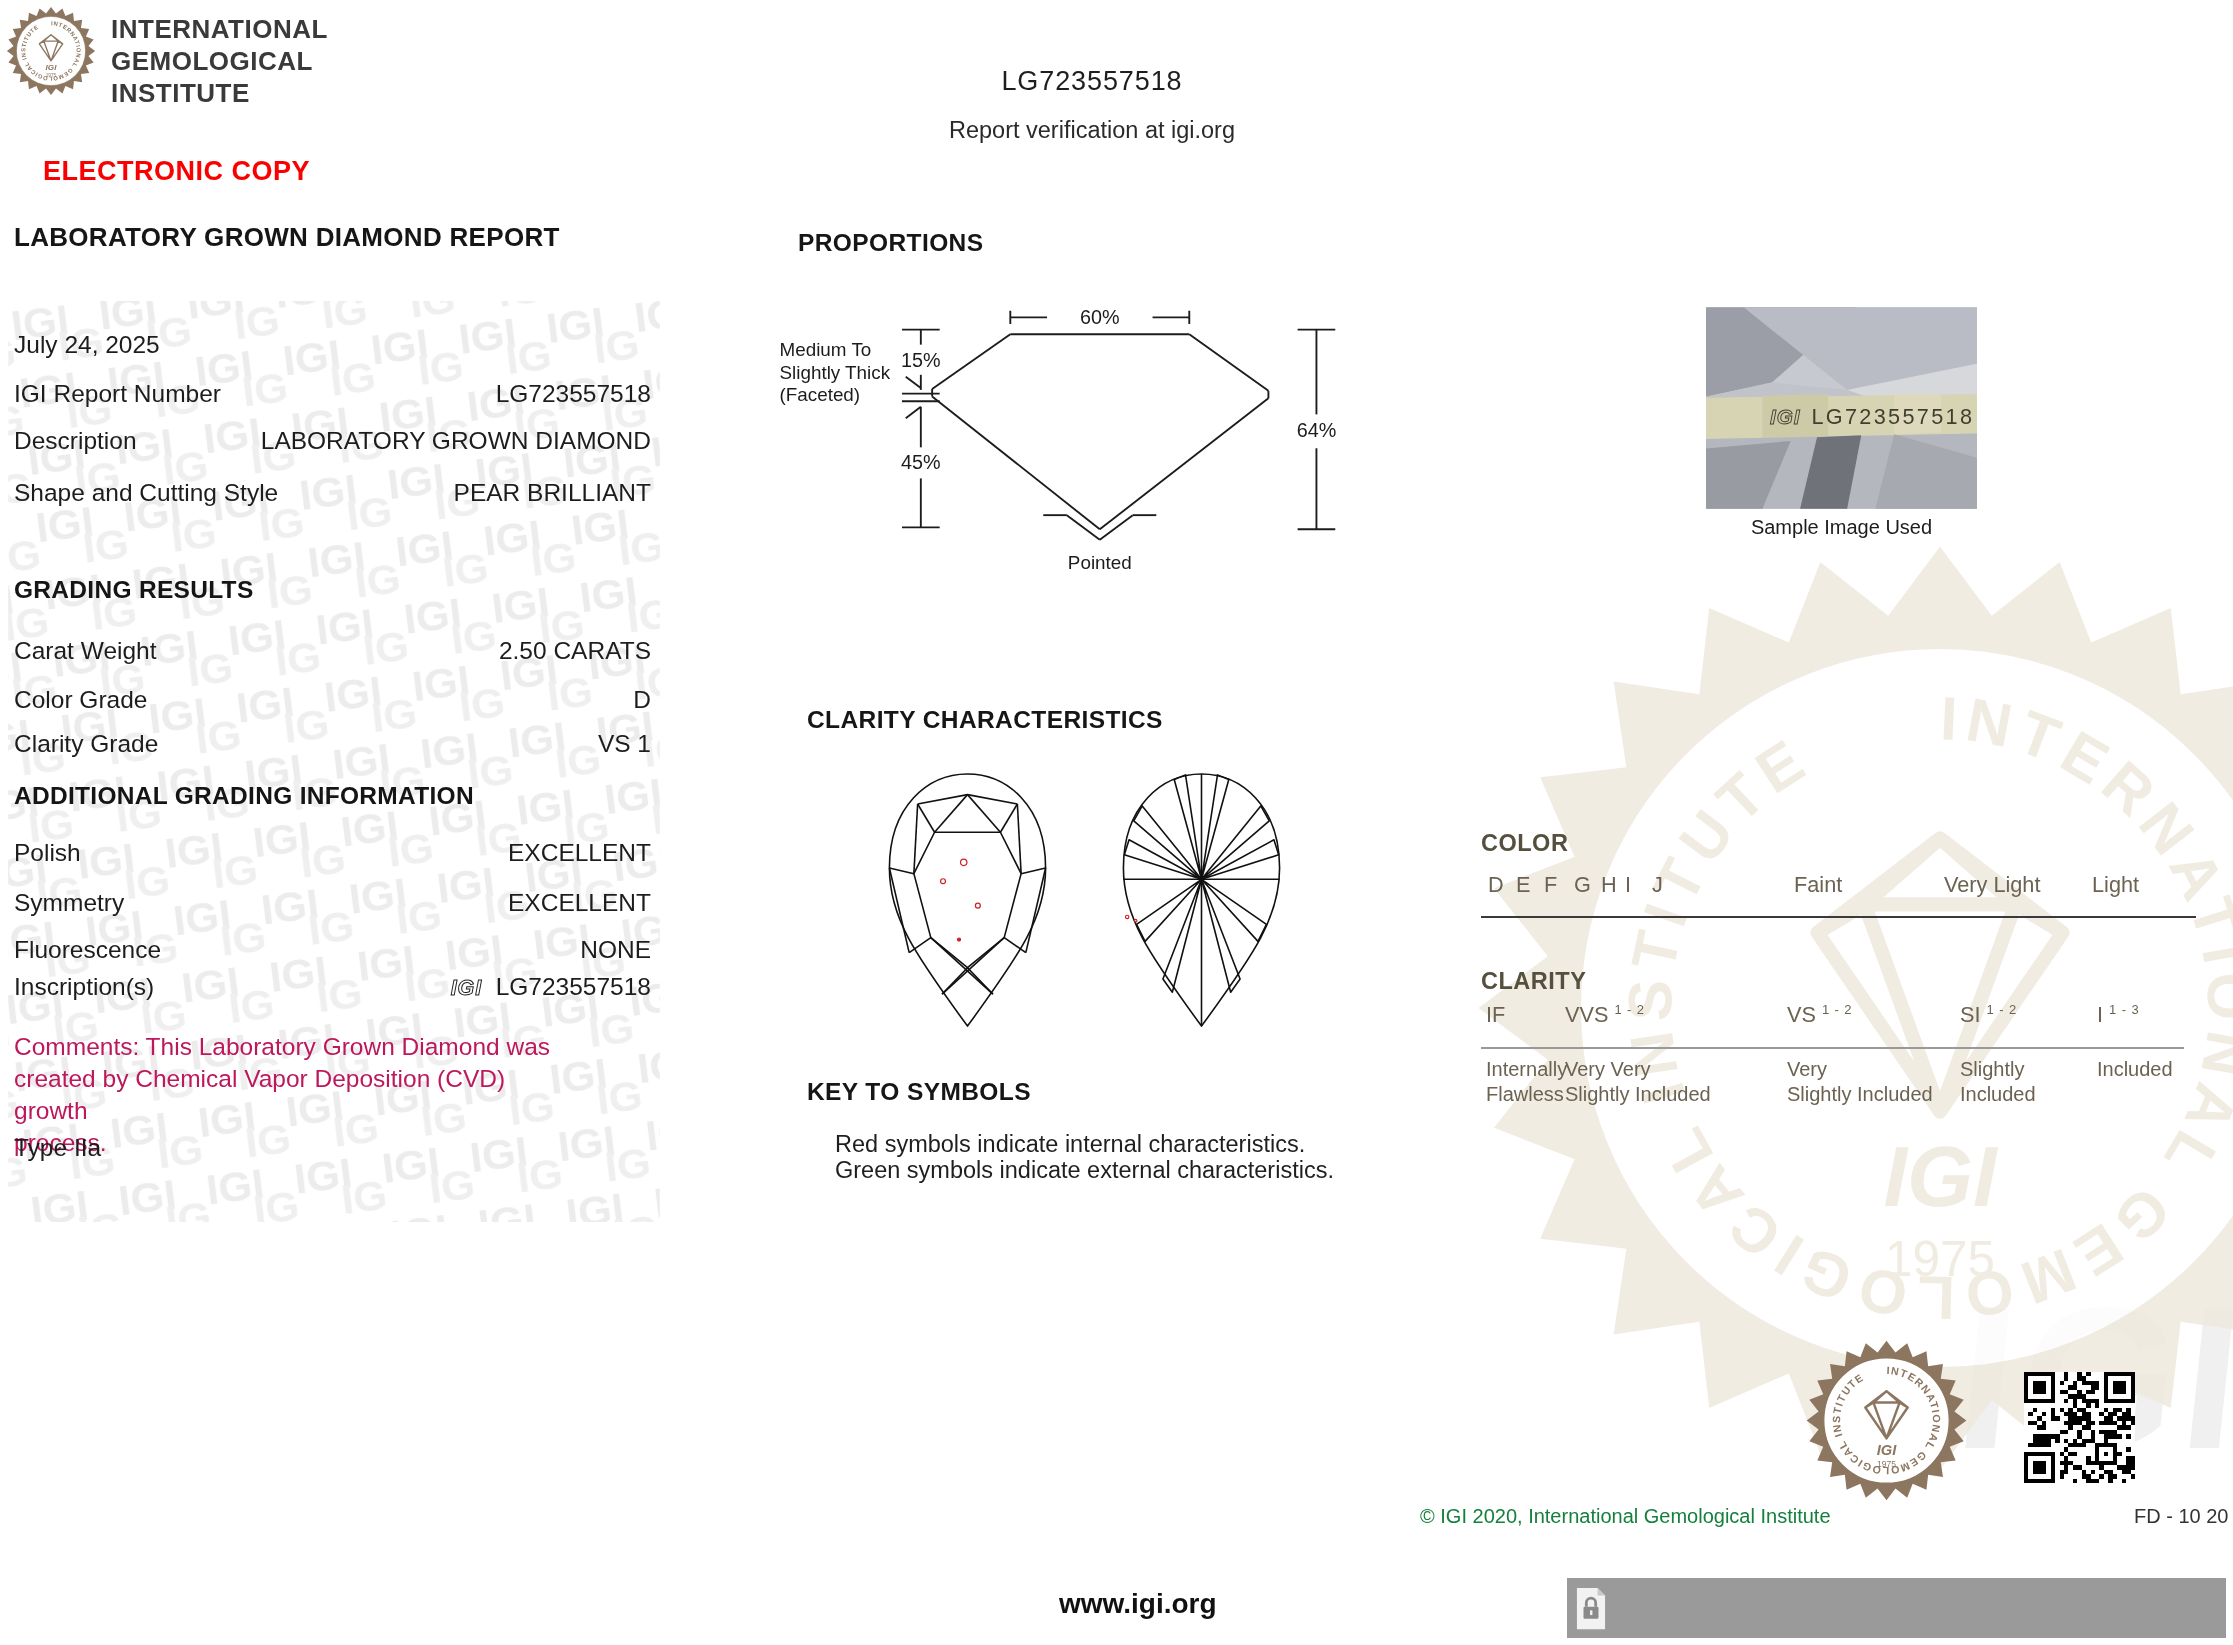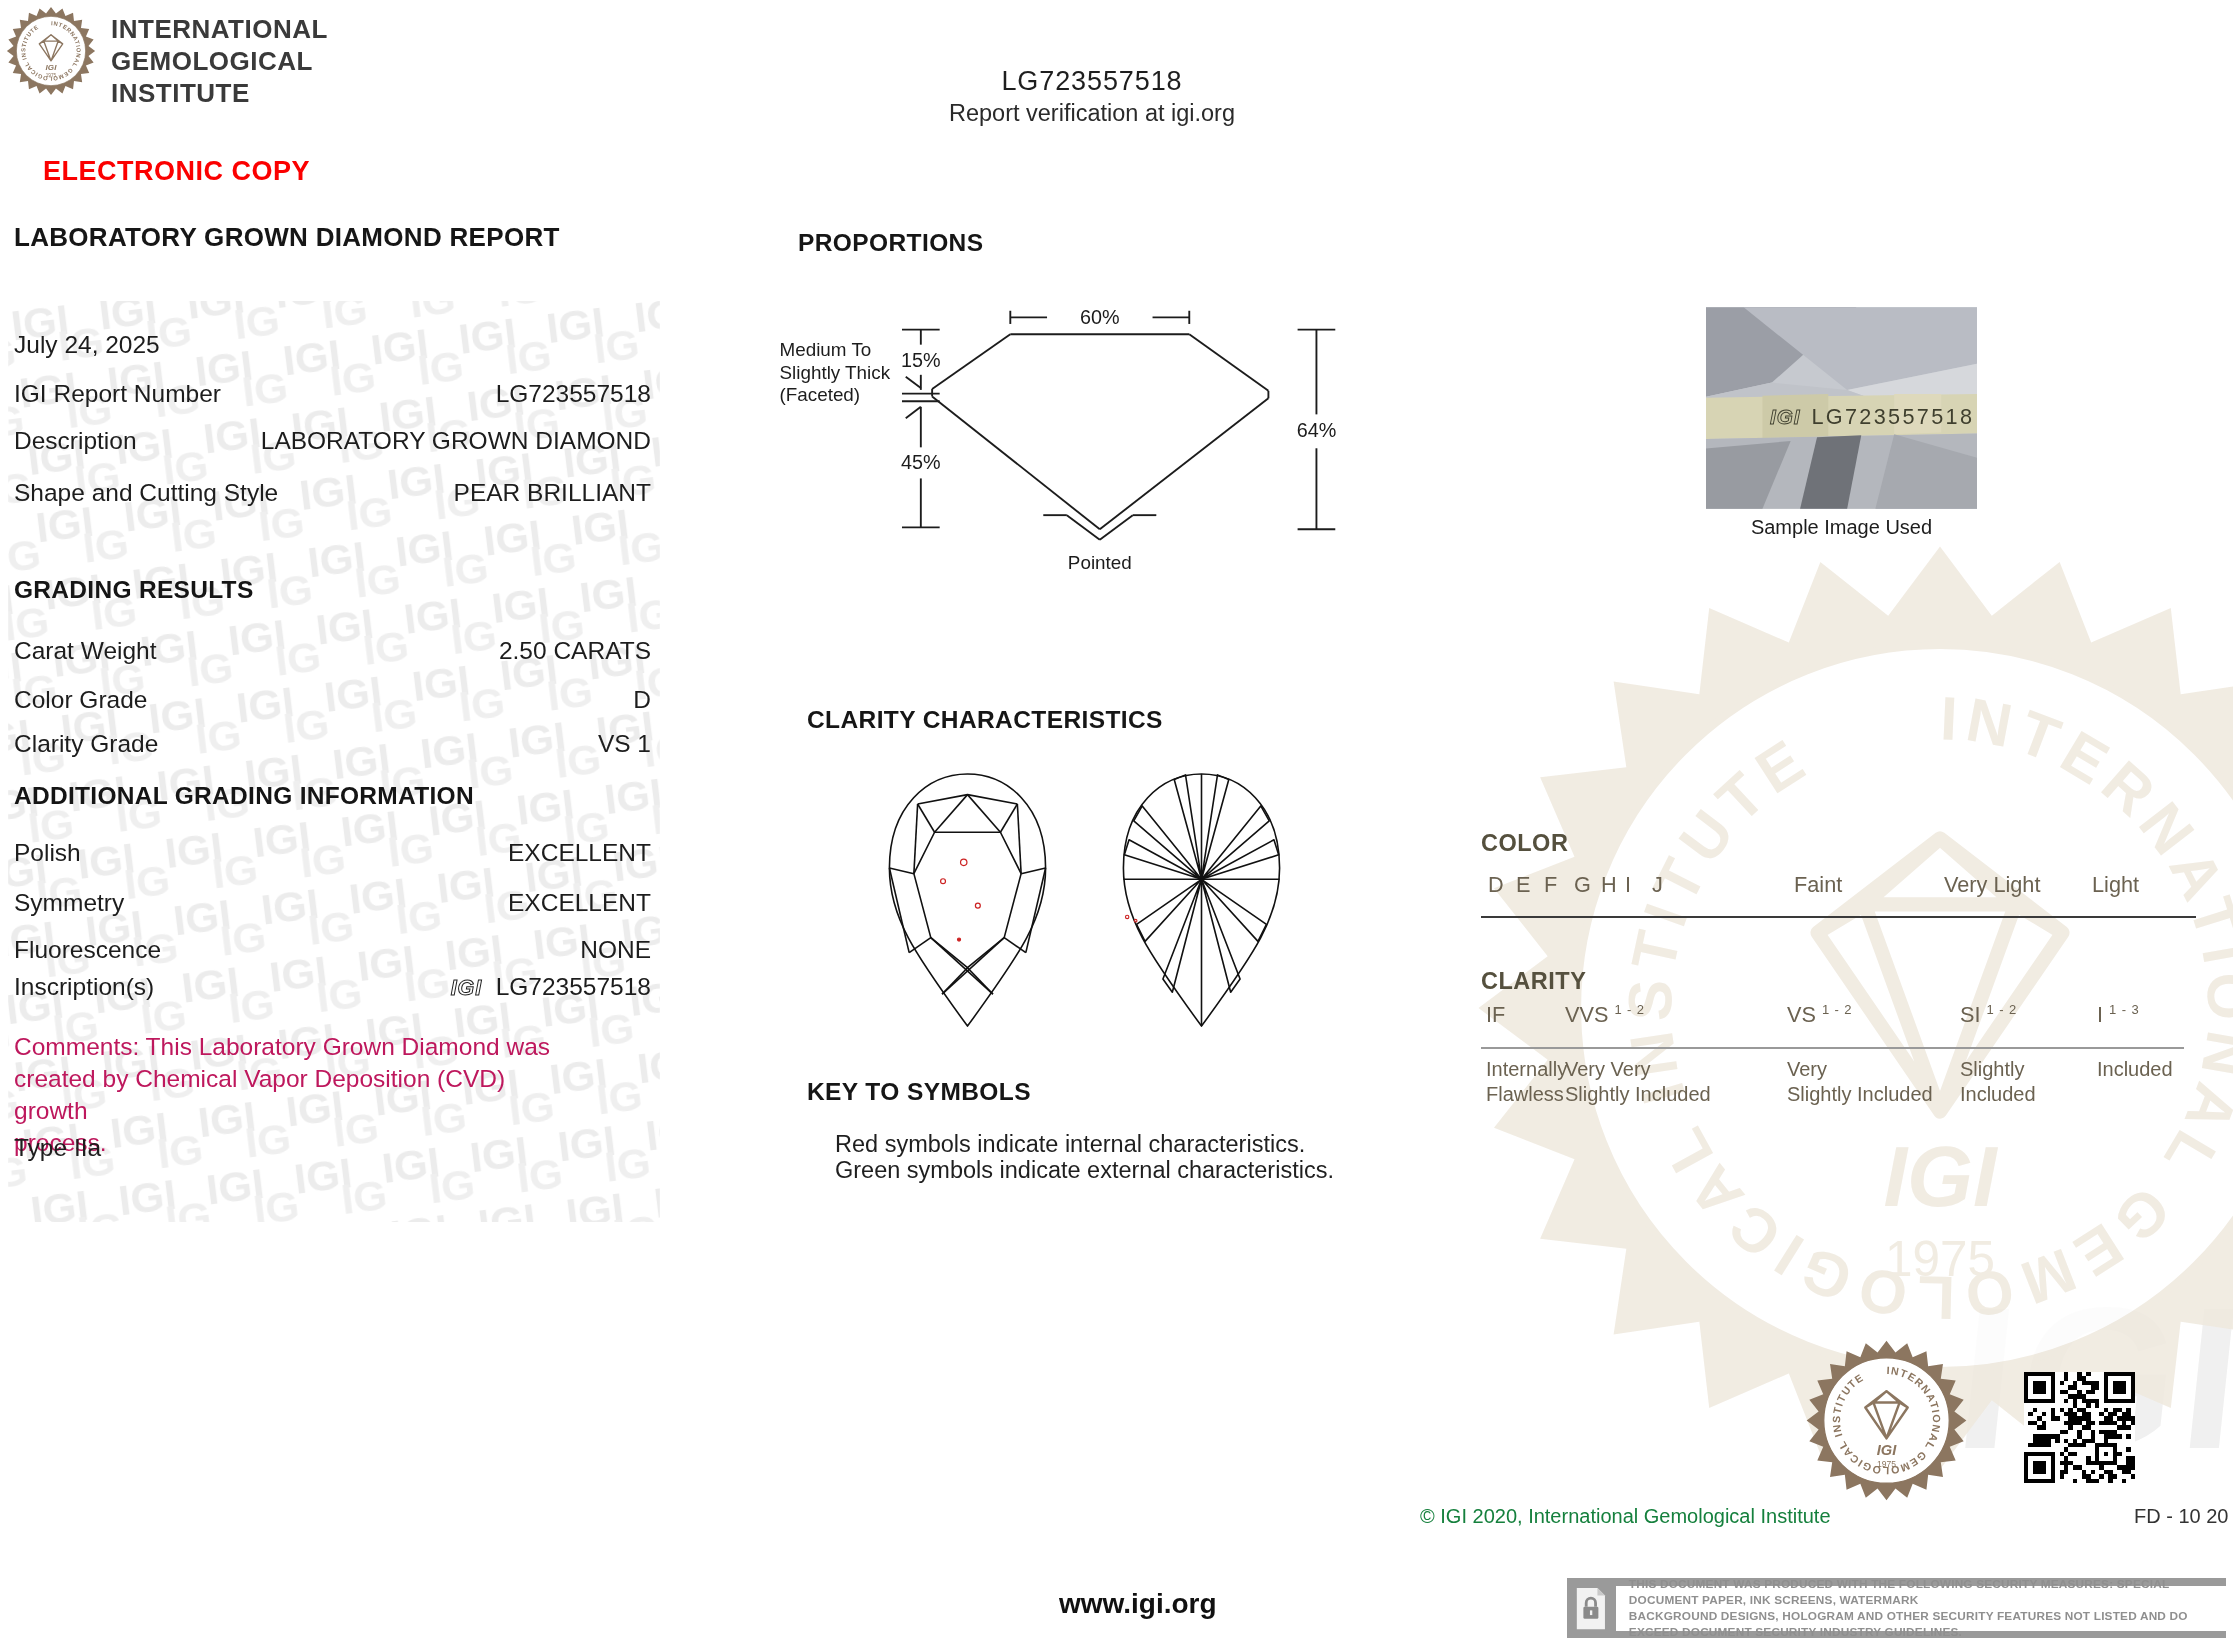--- a/index.html
+++ b/index.html
@@ -4,21 +4,21 @@
 <style>
   html,body{margin:0;padding:0;background:#fff;}
   .page{position:relative;width:2234px;height:1646px;overflow:hidden;background:#fff;
         font-family:"Liberation Sans",sans-serif;color:#202020;}
   .abs{position:absolute;}
   
   .inst-name{left:111px;top:13px;font-size:26px;font-weight:bold;color:#3a3a3a;line-height:32px;letter-spacing:0.5px;}
   .ecopy{left:43px;top:156px;font-size:27px;font-weight:bold;color:#fb0000;letter-spacing:0.5px;}
   .hdr-center{left:847px;top:66px;width:490px;text-align:center;}
   .hdr-num{font-size:27px;color:#1e1e1e;letter-spacing:0.9px;}
-  .hdr-ver{font-size:23.5px;color:#2a2a2a;margin-top:3px;}
+  .hdr-ver{font-size:23.5px;color:#2a2a2a;margin-top:20px;}
   
   .rep-title{left:14px;top:222px;font-size:26px;font-weight:bold;color:#161616;letter-spacing:0.3px;}
   .lrow{left:14px;width:637px;display:flex;justify-content:space-between;font-size:24.5px;color:#1d1d1d;}
   .lrow .val{text-align:right;}
   .lsec{left:14px;font-size:24.5px;font-weight:bold;color:#151515;letter-spacing:0.3px;}
   .comments{left:14px;top:1031px;width:565px;font-size:24.5px;line-height:32px;white-space:pre-line;color:#be185d;}
   .typeline{left:14px;top:1134px;font-size:24.5px;color:#1d1d1d;}
   .insval{display:flex;align-items:center;gap:7.5px;}
   
   .midhead{font-size:24.5px;font-weight:bold;color:#161616;letter-spacing:0.4px;}
@@ -543,20 +543,16 @@
   <div class="abs website">www.igi.org</div>
 
   <div class="abs secstrip">
     <svg width="36" height="45" viewBox="0 0 38 48" style="margin-left:5.6px;">
       <path d="M4 2 h22 l8 8 v36 h-30 z" fill="#f2f2f2"></path>
       <path d="M26 2 l8 8 h-8 z" fill="#c9c9c9"></path>
       <rect x="11" y="22" width="16" height="13" rx="1.5" fill="#8a8a8a"></rect>
       <path d="M14 22 v-4 a5 5 0 0 1 10 0 v4" fill="none" stroke="#8a8a8a" stroke-width="3"></path>
       <rect x="18" y="26" width="2.5" height="5" fill="#f2f2f2"></rect>
     </svg>
-    <div class="secbox">
-      <div style="white-space:pre-line;">THIS DOCUMENT WAS PRODUCED WITH THE FOLLOWING SECURITY MEASURES:  SPECIAL DOCUMENT PAPER, INK SCREENS, WATERMARK
-BACKGROUND DESIGNS, HOLOGRAM AND OTHER SECURITY FEATURES NOT LISTED AND DO EXCEED DOCUMENT SECURITY INDUSTRY GUIDELINES.</div>
-    </div>
   </div>
 
 </div>
 
 
 </body></html>

